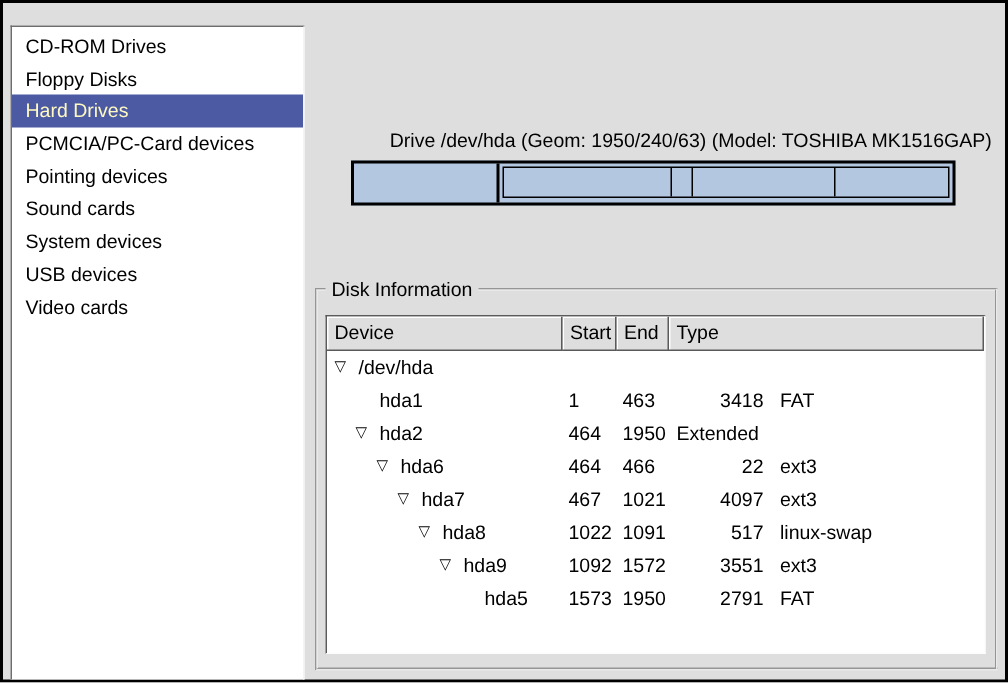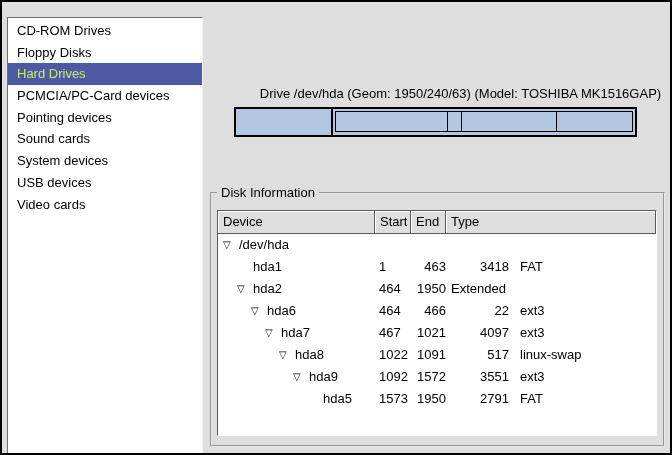--- a/index.html
+++ b/index.html
@@ -10,21 +10,21 @@
     overflow:hidden;
   }
   
   .listbox{
     position:absolute;left:5px;top:15px;width:196px;height:439px;
     box-sizing:border-box;background:#fff;
     border:1px solid;border-color:#6e6e6e #f4f4f4 #f4f4f4 #6e6e6e;
     padding-top:2px;overflow:hidden;
   }
   .list-item{height:21.7px;line-height:21.7px;padding-left:9px;white-space:nowrap;cursor:default;}
-  .list-item.selected{background:var(--sel,#4c5aa3);color:#bef264;}
+  .list-item.selected{background:var(--sel,#4c5aa3);color:#fef9c3;}
 
   
   .drive-title{position:absolute;left:230px;top:84px;width:407px;text-align:center;white-space:nowrap;margin-left:25px;}
   .bar{
     position:absolute;left:232px;top:105px;width:403px;height:30px;
     box-sizing:border-box;border:2px solid #000;background:var(--bar-fill,#b3c7e0);
   }
   .primary-divider{position:absolute;top:0;bottom:0;width:2px;background:#000;}
   .inner-box{
     position:absolute;top:2px;bottom:3px;right:2px;
@@ -61,21 +61,21 @@
   .col-end{width:35px;}
   .col-size{width:69px;padding-left:4px;}
   .col-type{flex:1;}
   .tbody{background:#fff;}
   .tr{display:flex;height:22px;line-height:22px;white-space:nowrap;cursor:default;}
   .td{box-sizing:border-box;flex:none;overflow:hidden;}
   .td.device{width:157px;display:flex;align-items:center;padding-left:5px;}
   .indent{flex:none;height:1px;}
   .expander{flex:none;width:16px;font-size:10px;line-height:22px;text-align:left;}
   .td.start{width:36px;padding-left:4px;}
-  .td.end{width:35px;padding-left:4px;text-align:right;}
+  .td.end{width:35px;padding-left:4px;}
   .td.size{width:69px;text-align:right;padding-right:6px;}
   .td.type{flex:1;padding-left:5px;}
 </style>
 </head>
 <body>
 
 <div class="window">
 
   <div class="listbox">
       <div class="list-item">

